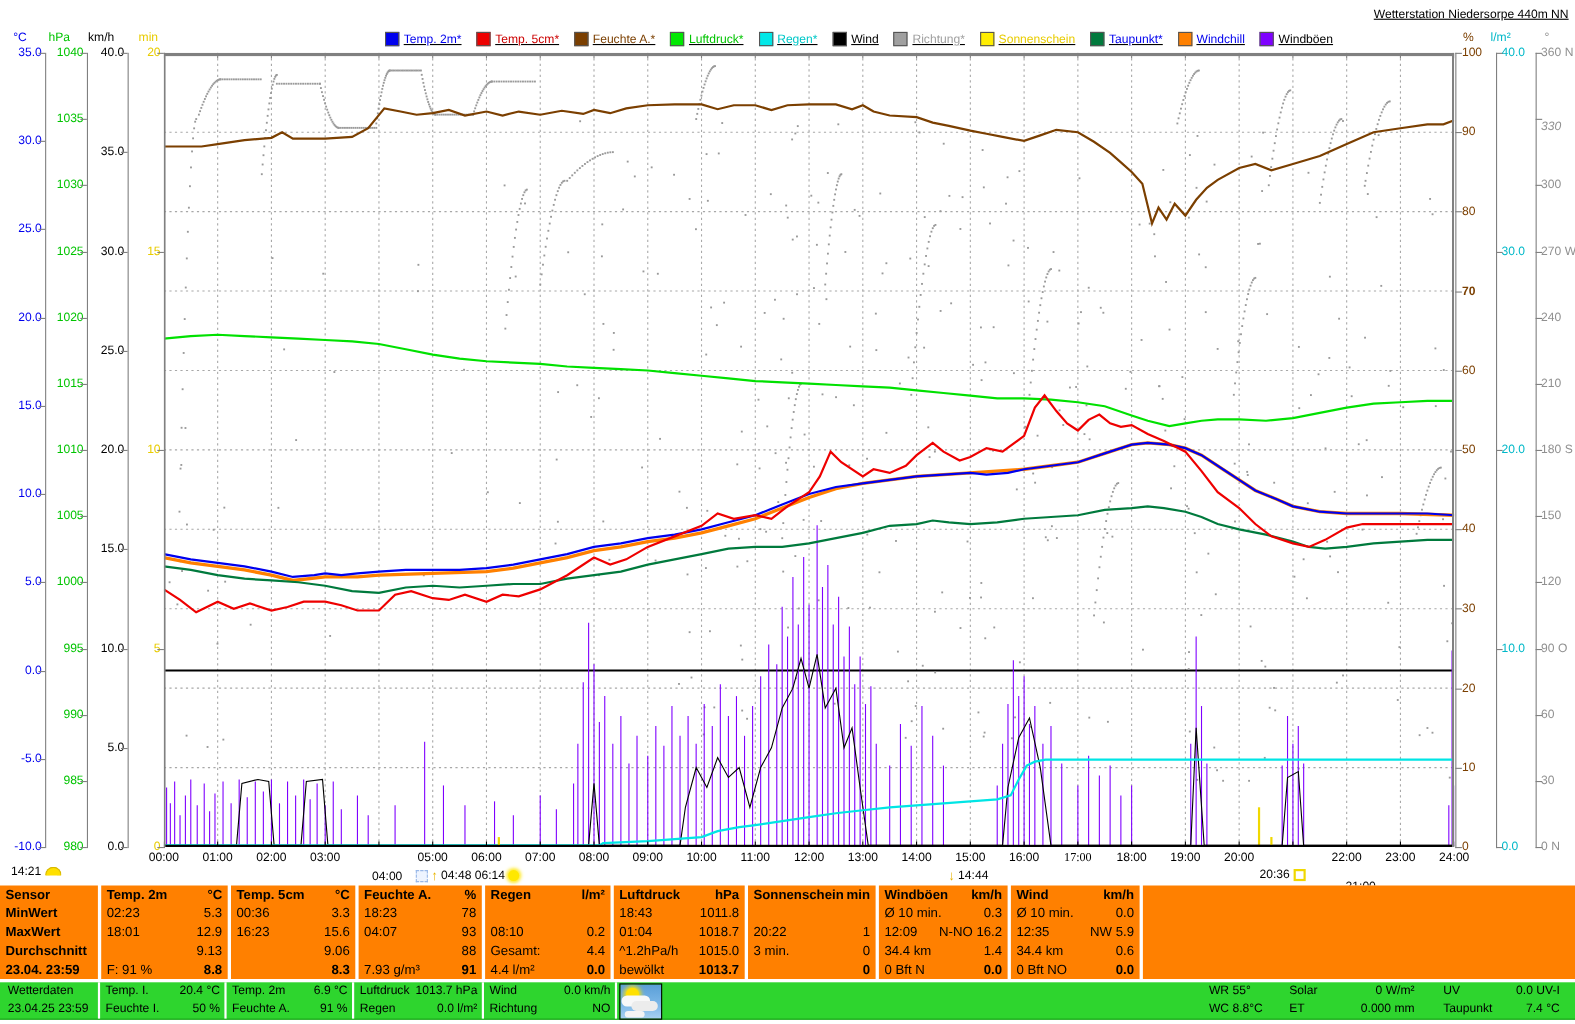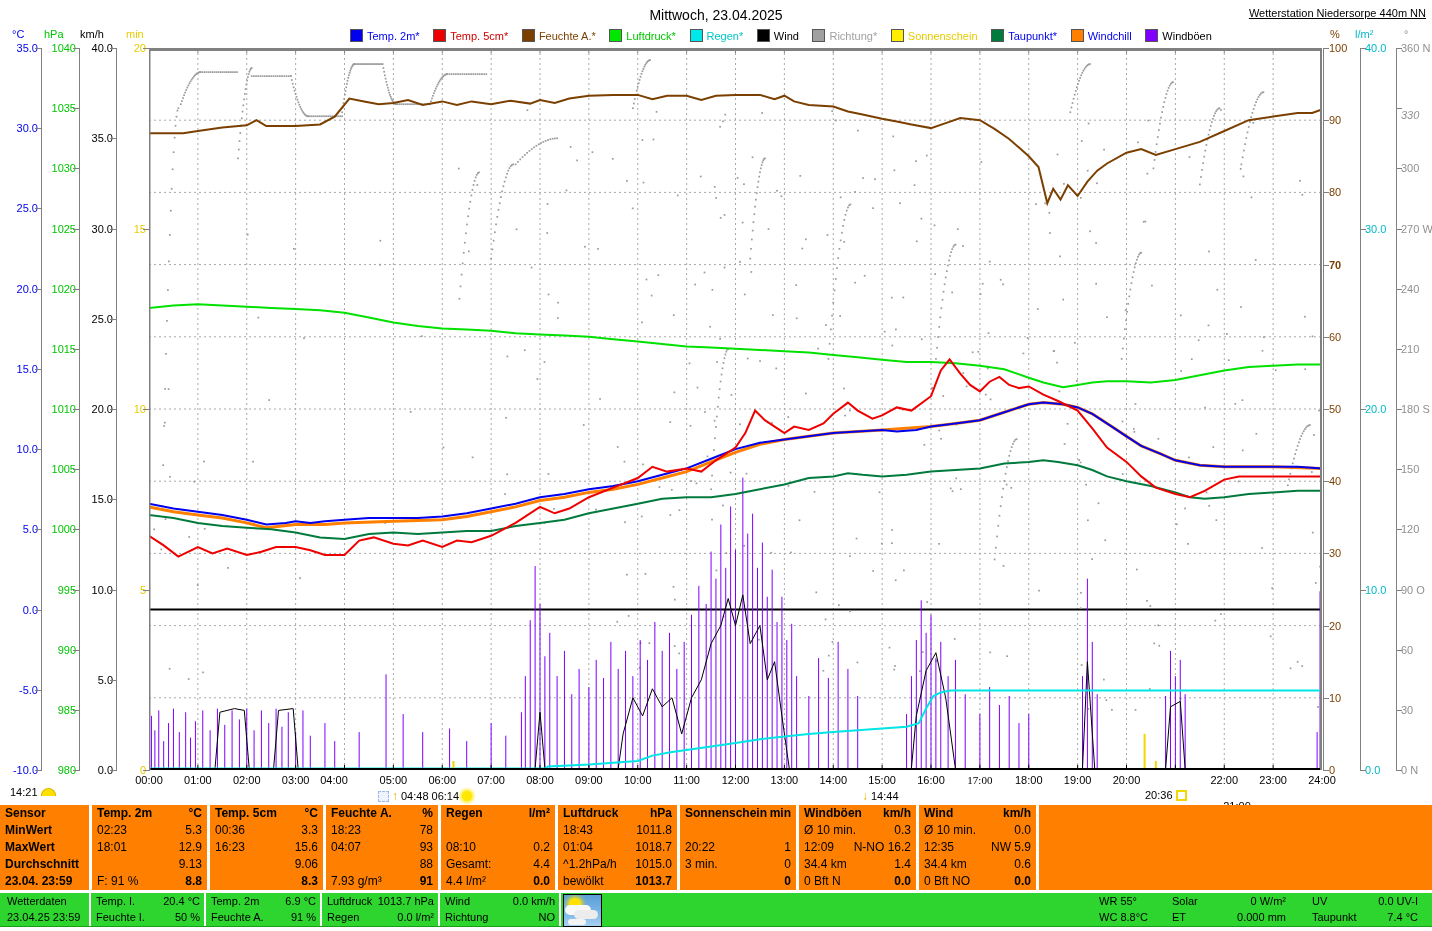--- a/index.html
+++ b/index.html
@@ -3,21 +3,21 @@
 <meta charset="utf-8">
 <style>
   html,body{margin:0;padding:0;background:#fff;}
   #app{position:relative;width:1432px;height:931px;background:#ffffff;overflow:hidden;
        font-family:"Liberation Sans",sans-serif;font-size:11px;color:#000;}
   .abs{position:absolute;}
   #title{top:7px;left:0;width:1432px;text-align:center;font-size:14px;color:#000;}
   #station{top:7px;right:6px;font-size:11px;color:#000;text-decoration:underline;}
   .unit-label{top:28px;font-size:11px;}
   #legend{top:29px;left:350px;width:862px;display:flex;justify-content:space-between;align-items:center;}
-  .legend-item{display:flex;align-items:center;gap:4px;white-space:nowrap;}
+  .legend-item{display:flex;align-items:center;gap:4px;white-space:nowrap;text-decoration:underline;}
   .legend-box{width:11px;height:11px;border:1px solid #555;display:inline-block;}
   .axis-label{position:absolute;transform:translateY(-50%);white-space:nowrap;}
   .vline{position:absolute;top:48px;height:723px;width:1px;background:#808080;}
   .tick{position:absolute;height:1px;width:6px;background:#808080;}
   #plot{position:absolute;left:149px;top:48px;width:1173px;height:722px;}
   .xlab{position:absolute;top:774px;width:50px;text-align:center;font-size:11px;color:#000;}
   .ann{position:absolute;top:789px;display:flex;align-items:center;gap:3px;font-size:11px;color:#000;white-space:nowrap;}
   .sun-dot{width:10px;height:10px;border-radius:50%;background:#ffe800;box-shadow:0 0 3px 2px rgba(255,230,0,.8);display:inline-block;}
   .sunset-sq{width:7px;height:7px;border:2px solid #f0d800;display:inline-block;background:#fff;}
   .moon-sq{width:9px;height:9px;border:1px dashed #9ab8e8;background:#eef4ff;display:inline-block;}
@@ -39,21 +39,20 @@
          background:linear-gradient(180deg,#5a9fd8 0%,#7db8e8 60%,#a8d0f0 100%);overflow:hidden;}
   #wicon .sun{position:absolute;left:5px;top:3px;width:12px;height:12px;border-radius:50%;background:#ffe000;box-shadow:0 0 4px 2px rgba(255,230,0,.9);}
   #wicon .cl1{position:absolute;left:1px;top:10px;width:26px;height:10px;border-radius:10px;background:#f8f8f8;}
   #wicon .cl2{position:absolute;left:10px;top:15px;width:24px;height:9px;border-radius:9px;background:#ececec;}
   #wicon .cl3{position:absolute;left:4px;top:24px;width:18px;height:6px;border-radius:6px;background:#f4f4f4;}
 </style>
 </head>
 <body>
 
 <div id="app">
-  <div class="abs" id="title">Mittwoch, 23.04.2025</div>
   <div class="abs" id="station">Wetterstation Niedersorpe 440m NN</div>
   <div class="abs" id="legend">
       <div class="legend-item">
         <div class="legend-box" style="background: rgb(0, 0, 238);"></div>
         <div style="color: rgb(0, 0, 238);">Temp. 2m*</div>
       </div>
       <div class="legend-item">
         <div class="legend-box" style="background: rgb(238, 0, 0);"></div>
         <div style="color: rgb(204, 0, 0);">Temp. 5cm*</div>
       </div>
@@ -1375,21 +1374,21 @@
         <rect x="0" y="0" width="1173" height="3" fill="#808080"></rect>
         <rect x="0" y="720" width="1173" height="2" fill="#000"></rect>
         <rect x="0" y="0" width="1.5" height="722" fill="#808080"></rect>
         <rect x="1171" y="0" width="2" height="722" fill="#808080"></rect>
       </svg></div>
   <div id="xaxis-layer">
       <div class="xlab" style="left: 124px;">00:00</div>
       <div class="xlab" style="left: 172.875px;">01:00</div>
       <div class="xlab" style="left: 221.75px;">02:00</div>
       <div class="xlab" style="left: 270.625px;">03:00</div>
-      <div class="xlab" style="left: 309px;">04:00</div>
+      <div class="xlab" style="left: 327px; margin-top: 17px;">04:00</div>
       <div class="xlab" style="left: 368.375px;">05:00</div>
       <div class="xlab" style="left: 417.25px;">06:00</div>
       <div class="xlab" style="left: 466.125px;">07:00</div>
       <div class="xlab" style="left: 515px;">08:00</div>
       <div class="xlab" style="left: 563.875px;">09:00</div>
       <div class="xlab" style="left: 612.75px;">10:00</div>
       <div class="xlab" style="left: 661.625px;">11:00</div>
       <div class="xlab" style="left: 710.5px;">12:00</div>
       <div class="xlab" style="left: 759.375px;">13:00</div>
       <div class="xlab" style="left: 808.25px;">14:00</div>

